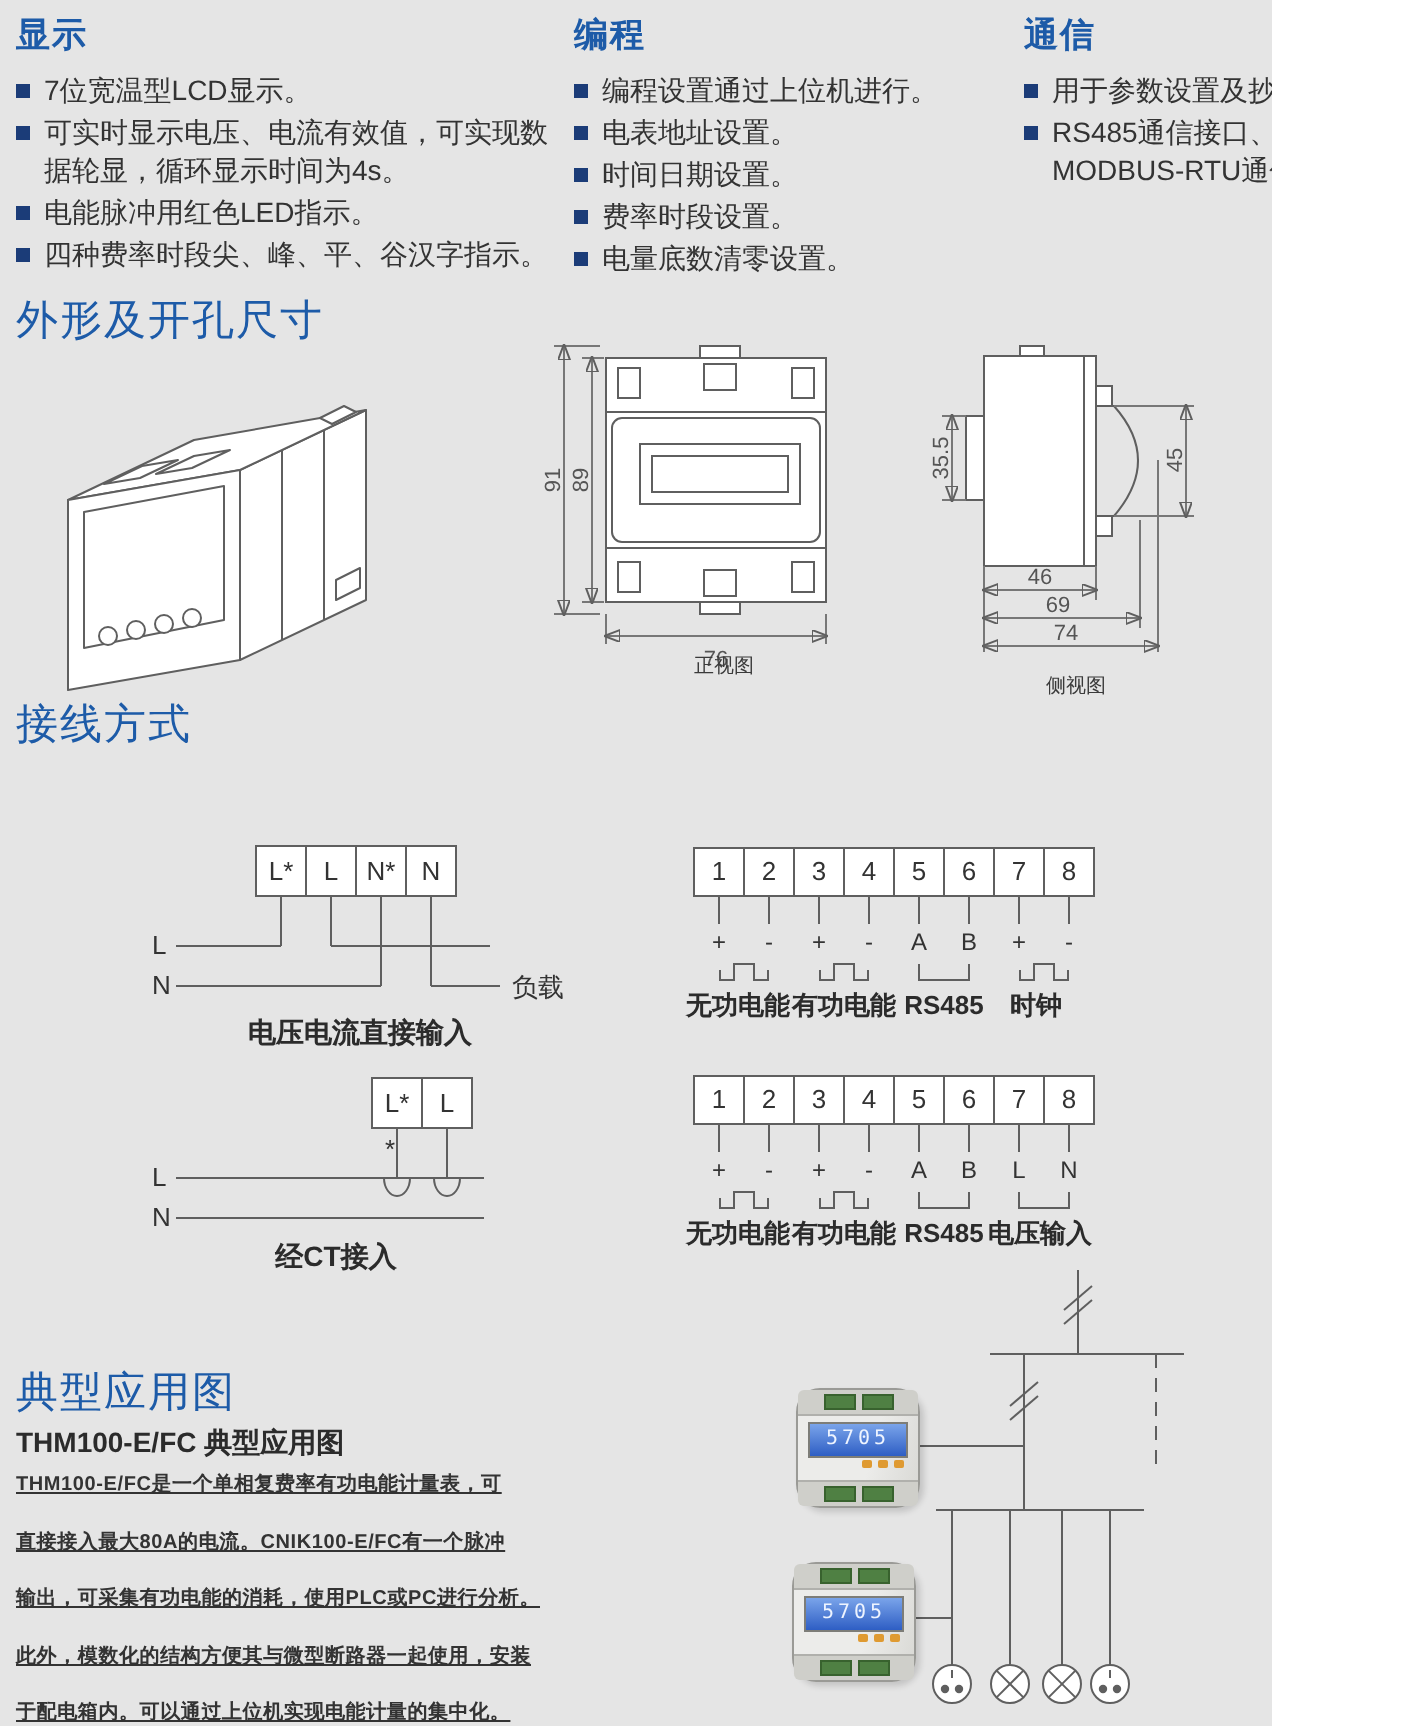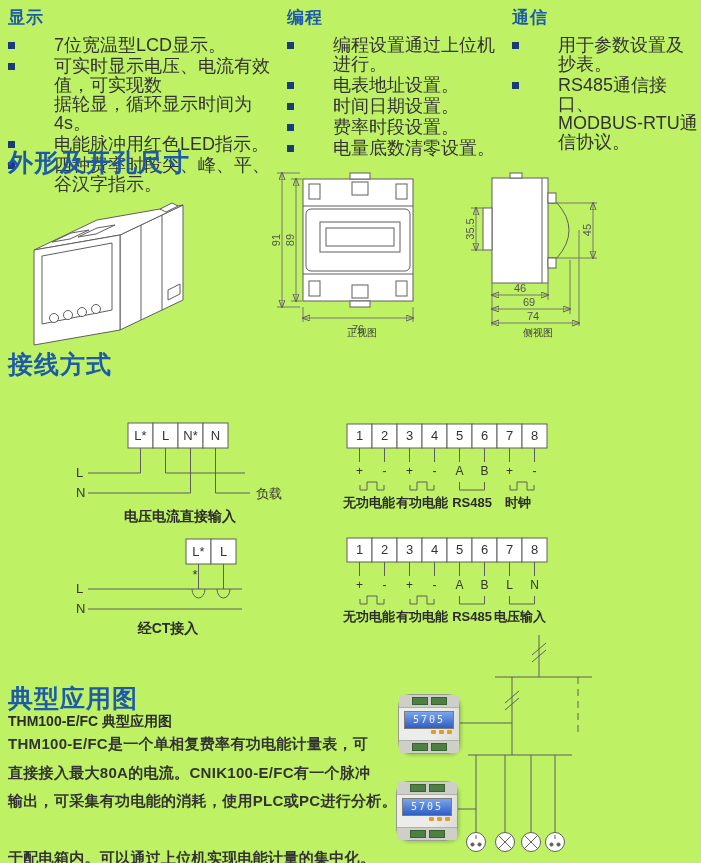--- a/index.html
+++ b/index.html
@@ -1,26 +1,26 @@
 <!DOCTYPE html>
 <html><head>
 <meta charset="utf-8">
 <style>
   html,body{margin:0;padding:0;background:#fff;}
-  #page{position:relative;width:701px;height:863px;background:#bef264;overflow:hidden;
+  #page{position:relative;width:636px;height:863px;background:#e5e5e5;overflow:hidden;
         font-family:"Liberation Sans","DejaVu Sans",sans-serif;color:#333;}
-  .h1{position:absolute;font-size:25px;font-weight:700;color:#1d5ba8;letter-spacing:1px;}
+  .h1{position:absolute;font-size:21px;font-weight:400;color:#1d5ba8;letter-spacing:1px;}
   .col{position:absolute;}
   .col-title{font-size:17px;font-weight:700;color:#1d5ba8;margin-bottom:7px;letter-spacing:1px;}
   .feat-item{display:flex;gap:7px;margin-bottom:2px;}
   .bullet{flex:0 0 auto;width:7px;height:7px;background:#1b3c78;margin-top:6px;}
-  .ftext{font-size:18px;line-height:19px;color:#333;white-space:pre-line;margin-left:32px;}
+  .ftext{font-size:14px;line-height:19px;color:#333;white-space:pre-line;}
   .desc{position:absolute;font-size:13.5px;font-weight:600;color:#222;letter-spacing:.2px;}
   .sub{position:absolute;font-size:14px;font-weight:700;color:#2b2b2b;}
-  .para{position:absolute;font-size:15px;font-weight:600;color:#333;letter-spacing:.3px;}
+  .para{position:absolute;font-size:10px;font-weight:600;color:#333;letter-spacing:.3px;text-decoration:underline;}
   .cap{position:absolute;font-size:10px;color:#3a3a3a;text-align:center;}
   .draw{position:absolute;}
   svg line,svg path,svg polyline{stroke:#5f5f5f;fill:none;stroke-width:1;}
   svg rect,svg polygon,svg circle{stroke:#5f5f5f;fill:#fff;stroke-width:1;}
   svg .dimline{stroke:#777;}
   .tnum{font-size:13px;fill:#333;}
   .tpin{font-size:12px;fill:#333;}
   .tgrp{font-size:13px;font-weight:600;fill:#2b2b2b;}
   .tcap{font-size:14px;font-weight:600;fill:#2b2b2b;}
   .tlbl{font-size:13px;fill:#333;}
@@ -193,21 +193,21 @@
       <line class="dimline" x1="105" y1="100" x2="105" y2="154"></line>
       <line class="dimline" x1="114" y1="70" x2="114" y2="166"></line>
       <line class="dimline" x1="27" y1="135" x2="83" y2="135" marker-start="url(#svArr)" marker-end="url(#svArr)"></line>
       <line class="dimline" x1="27" y1="149" x2="105" y2="149" marker-start="url(#svArr)" marker-end="url(#svArr)"></line>
       <line class="dimline" x1="27" y1="163" x2="114" y2="163" marker-start="url(#svArr)" marker-end="url(#svArr)"></line>
       <text class="tdim" x="55" y="132" text-anchor="middle">46</text>
       <text class="tdim" x="64" y="146" text-anchor="middle">69</text>
       <text class="tdim" x="68" y="160" text-anchor="middle">74</text>
     </g>
   </svg>
-  <div class="cap" style="left:478px;top:326px;width:120px">侧视图</div>
+  <div class="cap" style="left:478px;top:336px;width:120px">侧视图</div>
 
   <div class="h1" style="left:8px;top:348px">接线方式</div>
 
   <svg class="draw" style="left:68px;top:418px" width="252" height="112" viewBox="0 0 252 112">
     <g>
       <rect x="60" y="5" width="25" height="25"></rect>
         <rect x="85" y="5" width="25" height="25"></rect>
       <rect x="110" y="5" width="25" height="25"></rect>
         <rect x="135" y="5" width="25" height="25"></rect>
       <text class="tlbl" x="72.5" y="22" text-anchor="middle">L*</text>
@@ -346,20 +346,21 @@
     <text class="tgrp" x="84" y="89" text-anchor="middle">有功电能</text>
     <text class="tgrp" x="134" y="89" text-anchor="middle">RS485</text>
     <text class="tgrp" x="182" y="89" text-anchor="middle">电压输入</text>
   </svg>
 
   <div class="h1" style="left:8px;top:682px">典型应用图</div>
   <div class="sub" style="left:8px;top:713px">THM100-E/FC 典型应用图</div>
   <div class="para" style="left:8px;top:735px">THM100-E/FC是一个单相复费率有功电能计量表，可</div>
   <div class="para" style="left:8px;top:764px">直接接入最大80A的电流。CNIK100-E/FC有一个脉冲</div>
   <div class="para" style="left:8px;top:792px">输出，可采集有功电能的消耗，使用PLC或PC进行分析。</div>
+  <div class="para" style="left:8px;top:821px">此外，模数化的结构方便其与微型断路器一起使用，安装</div>
   <div class="para" style="left:8px;top:849px">于配电箱内。可以通过上位机实现电能计量的集中化。</div>
 
   <svg class="draw" style="left:378px;top:633px" width="323" height="230" viewBox="0 0 323 230">
     <g>
       <line x1="161" y1="2" x2="161" y2="44"></line>
       <g>
         <line x1="154" y1="22" x2="168" y2="10"></line>
           <line x1="154" y1="29" x2="168" y2="17"></line>
       </g>
       <line x1="117" y1="44" x2="214" y2="44"></line>

